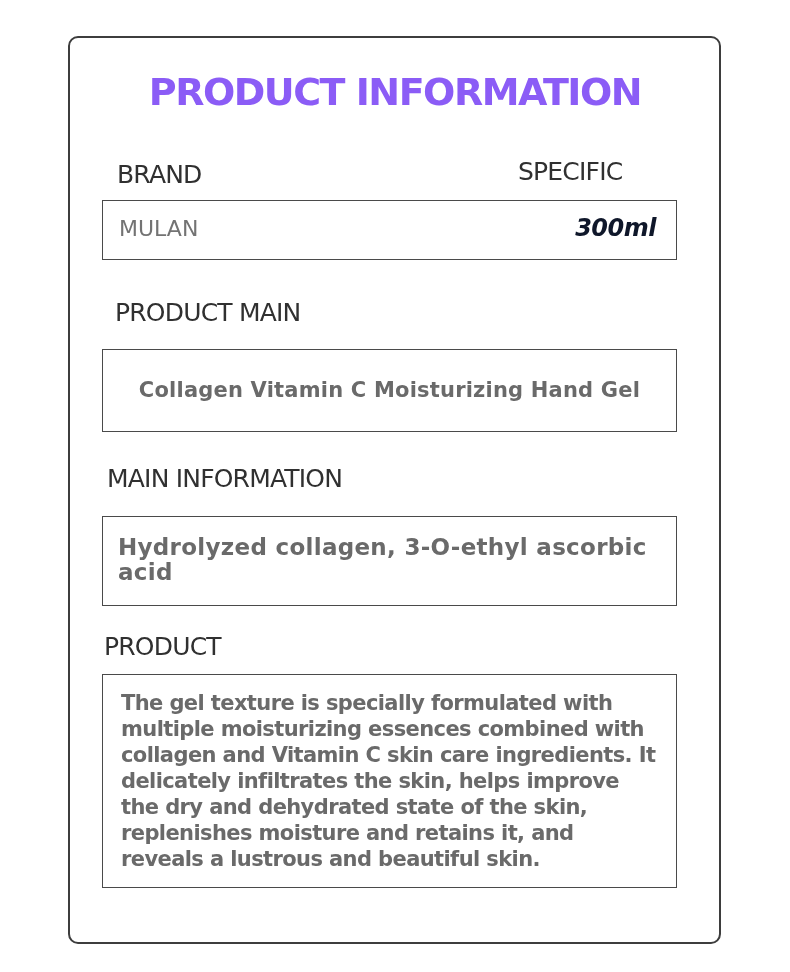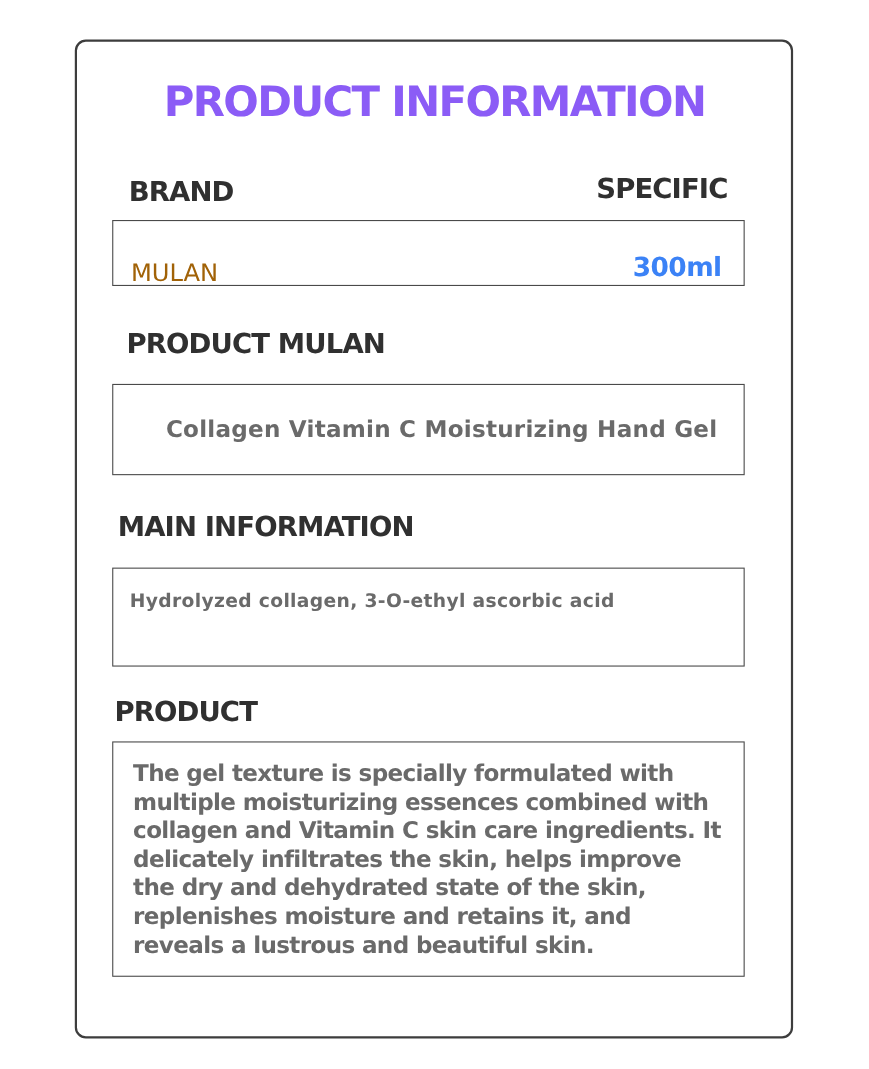--- a/index.html
+++ b/index.html
@@ -7,50 +7,50 @@
   .card {
     position: absolute; left: 68px; top: 36px; width: 653px; height: 908px;
     border: 2px solid #3d3d3d; border-radius: 10px; box-sizing: border-box; background: #fff;
   }
   .title {
     position: absolute; left: 0; right: 0; top: 70px; text-align: center;
     font-family: "DejaVu Sans", sans-serif; font-weight: bold; font-size: 38px; color: #8b5cf6;
     letter-spacing: -1.5px;
   }
   .label {
-    position: absolute; font-family: "DejaVu Sans", sans-serif; font-weight: bold;
+    position: absolute; font-family: "DejaVu Sans", sans-serif; font-weight: normal;
     font-size: 25px; color: #303030; letter-spacing: -0.8px;
   }
   .box {
     position: absolute; border: 1.5px solid #4a4a4a; box-sizing: border-box; background: #fff;
   }
   .val {
     position: absolute; font-family: "DejaVu Sans", sans-serif; color: #555555;
   }
   .body-text {
     font-family: "DejaVu Sans", sans-serif; font-weight: bold; color: #6a6a6a;
   }
 </style>
 </head>
 <body>
 
 <div class="card"></div>
 
 <div class="title">PRODUCT INFORMATION</div>
 
 <div class="label" style="left:117px; top:160px;">BRAND</div>
-<div class="label" style="left:542px; top:157px;text-align:right;">SPECIFIC</div>
+<div class="label" style="left:518px; top:157px;text-align:right;">SPECIFIC</div>
 
 <div class="box" style="left:102px; top:200px; width:575px; height:60px;"></div>
-<div class="val" style="left:119px; top:216px; font-size:22px; color:#a16207;margin-top:20px;">MULAN</div>
-<div class="val" style="right:134px; top:229px; font-size:24px; font-weight:bold; color:#3b82f6; letter-spacing:-0.5px;">300ml</div>
+<div class="val" style="left:119px; top:216px; font-size:22px; color:#737373;">MULAN</div>
+<div class="val" style="right:134px; top:214px; font-size:24px; font-weight:bold; color:#0f172a; letter-spacing:-0.5px;font-style:italic;">300ml</div>
 
-<div class="label" style="left:115px; top:298px;">PRODUCT MULAN</div>
+<div class="label" style="left:115px; top:298px;">PRODUCT MAIN</div>
 <div class="box" style="left:102px; top:349px; width:575px; height:83px;"></div>
-<div class="val body-text" style="left:102px; width:575px; top:378px; text-align:center; font-size:21px; letter-spacing:0.2px;padding-left:12px;">Collagen Vitamin C Moisturizing Hand Gel</div>
+<div class="val body-text" style="left:102px; width:575px; top:378px; text-align:center; font-size:21px; letter-spacing:0.2px;">Collagen Vitamin C Moisturizing Hand Gel</div>
 
 <div class="label" style="left:107px; top:464px;">MAIN INFORMATION</div>
 <div class="box" style="left:102px; top:516px; width:575px; height:90px;"></div>
-<div class="val body-text" style="left:118px; width:552px; top:535px; font-size:17px; line-height:25px; letter-spacing:0.3px;">Hydrolyzed collagen, 3-O-ethyl ascorbic acid</div>
+<div class="val body-text" style="left:118px; width:552px; top:535px; font-size:23px; line-height:25px; letter-spacing:0.3px;">Hydrolyzed collagen, 3-O-ethyl ascorbic acid</div>
 
 <div class="label" style="left:104px; top:632px;">PRODUCT</div>
 <div class="box" style="left:102px; top:674px; width:575px; height:214px;"></div>
 <div class="val body-text" style="left:121px; width:540px; top:690px; font-size:21px; line-height:26px; letter-spacing:-0.6px;">The gel texture is specially formulated with multiple moisturizing essences combined with collagen and Vitamin C skin care ingredients. It delicately infiltrates the skin, helps improve the dry and dehydrated state of the skin, replenishes moisture and retains it, and reveals a lustrous and beautiful skin.</div>
 
 </body></html>

